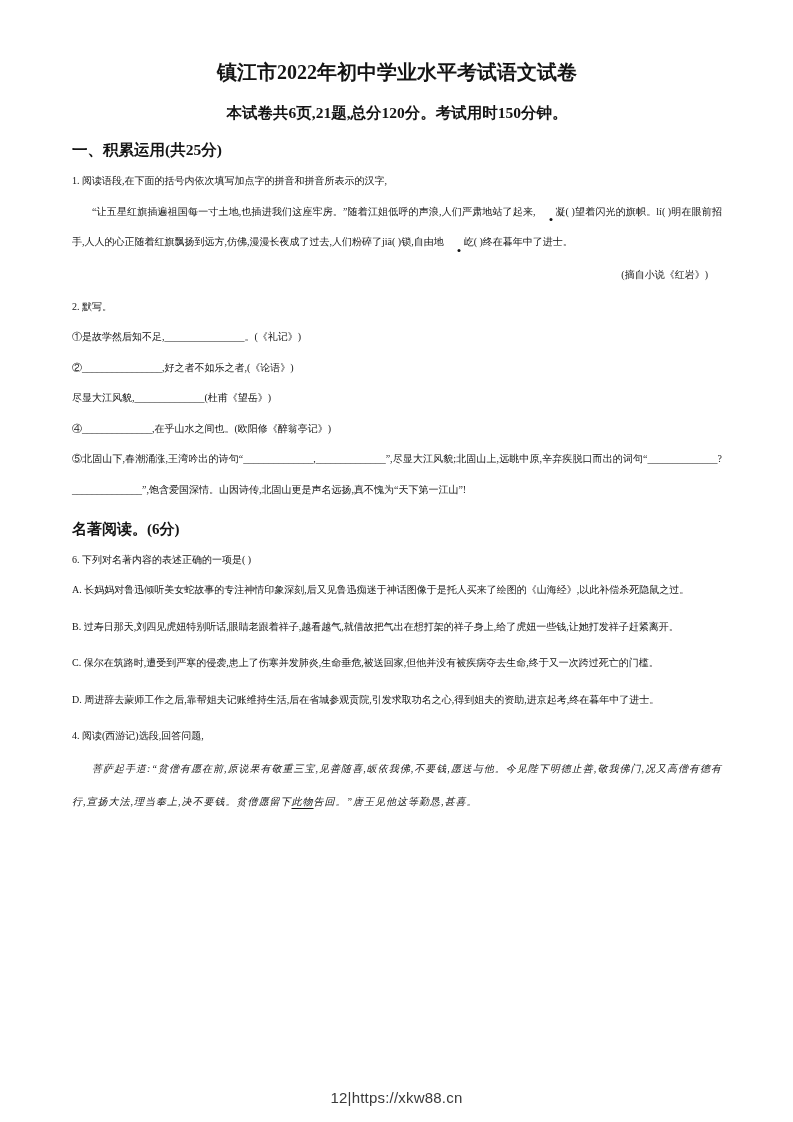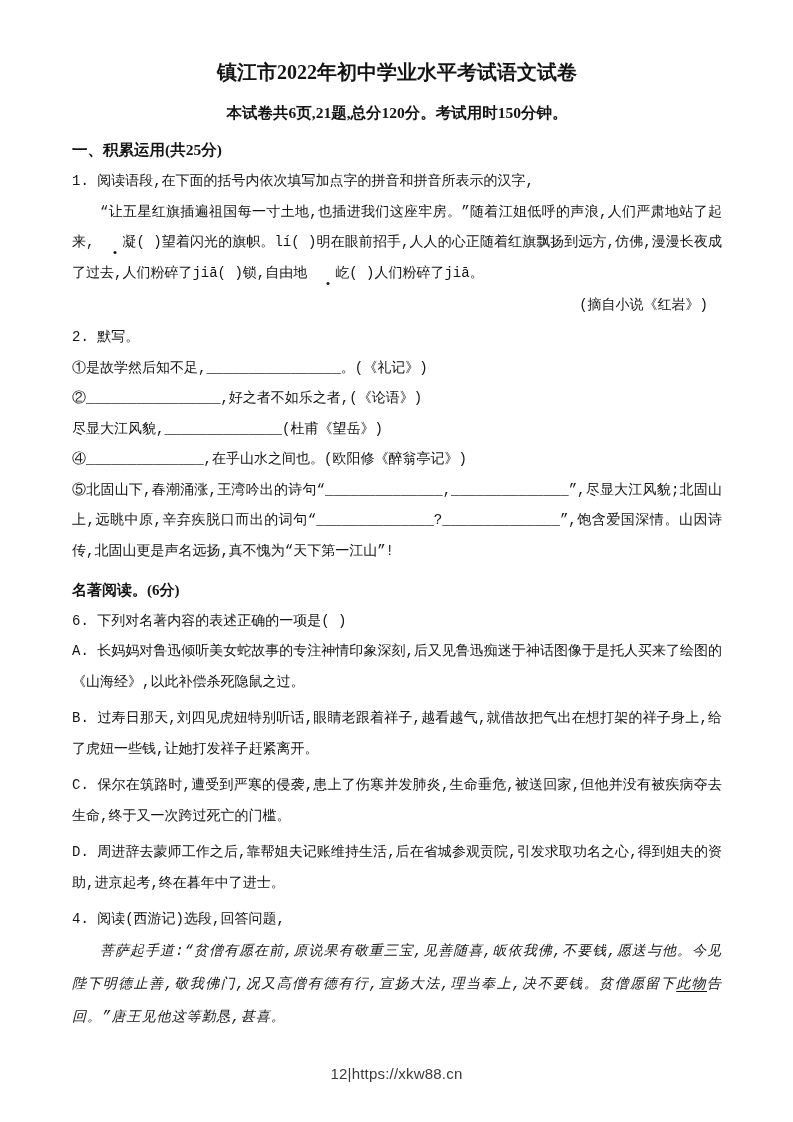--- a/index.html
+++ b/index.html
@@ -31,25 +31,24 @@
     text-align: center;
     line-height: 24px;
     margin-bottom: 9px;
   }
   .section-heading {
     font-size: 15.5px;
     font-weight: bold;
     line-height: 32px;
   }
   p.body-line {
-    font-size: 14px;
+    font-size: 10px;
     line-height: 30.5px;
     text-align: justify;
     text-justify: inter-ideograph;
-    font-family: Liberation Mono, monospace;
   }
   .indent { text-indent: 2em; }
   .attribution {
     text-align: right !important;
     padding-right: 14px;
     line-height: 34px !important;
   }
   .sub-heading {
     font-size: 15px;
     font-weight: bold;
@@ -78,21 +77,21 @@
     border-radius: 50%;
     background: #141414;
   }
   .underlined {
     text-decoration: underline;
     text-underline-offset: 3px;
     margin-top: 43px;
   }
   .footer {
     position: absolute;
-    bottom: 40px;
+    bottom: 16px;
     left: 0;
     width: 100%;
     text-align: center;
     font-family: "Liberation Sans", "DejaVu Sans", sans-serif;
     font-size: 15px;
     color: #3a3a3a;
     letter-spacing: 0.2px;
   }
 </style>
 </head>
@@ -101,21 +100,21 @@
 <div class="page">
 
   <h1 class="title">镇江市2022年初中学业水平考试语文试卷</h1>
 
   <p class="subtitle">本试卷共6页,21题,总分120分。考试用时150分钟。</p>
 
   <h2 class="section-heading">一、积累运用(共25分)</h2>
 
   <p class="body-line">1. 阅读语段,在下面的括号内依次填写加点字的拼音和拼音所表示的汉字,</p>
 
-  <p class="body-line indent"><span>“让五星红旗插遍祖国每一寸土地,也插进我们这座牢房。”随着江姐低呼的声浪,人们严肃地站了起来,</span><span class="dot-under">凝</span><span>(    )望着闪光的旗帜。lí(    )明在眼前招手,人人的心正随着红旗飘扬到远方,仿佛,漫漫长夜成了过去,人们粉碎了jiā(    )锁,自由地</span><span class="dot-under">屹</span><span>(    )人们粉碎了jiā。</span></p>
+  <p class="body-line indent"><span>“让五星红旗插遍祖国每一寸土地,也插进我们这座牢房。”随着江姐低呼的声浪,人们严肃地站了起来,</span><span class="dot-under">凝</span><span>(    )望着闪光的旗帜。lí(    )明在眼前招手,人人的心正随着红旗飘扬到远方,仿佛,漫漫长夜成了过去,人们粉碎了jiā(    )锁,自由地</span><span class="dot-under">屹</span><span>(    )终在暮年中了进士。</span></p>
 
   <p class="body-line attribution">(摘自小说《红岩》)</p>
 
   <p class="body-line">2. 默写。</p>
 
   <p class="body-line">①是故学然后知不足,________________。(《礼记》)</p>
   <p class="body-line">②________________,好之者不如乐之者,(《论语》)</p>
   <p class="body-line">尽显大江风貌,______________(杜甫《望岳》)</p>
   <p class="body-line">④______________,在乎山水之间也。(欧阳修《醉翁亭记》)</p>
   <p class="body-line">⑤北固山下,春潮涌涨,王湾吟出的诗句“______________,______________”,尽显大江风貌;北固山上,远眺中原,辛弃疾脱口而出的词句“______________?______________”,饱含爱国深情。山因诗传,北固山更是声名远扬,真不愧为“天下第一江山”!</p>

